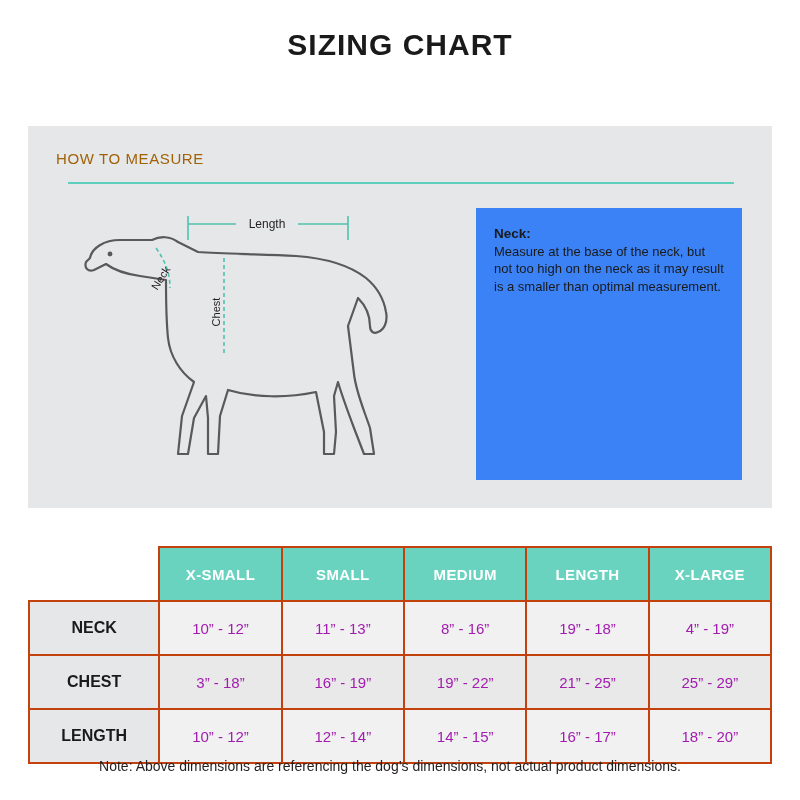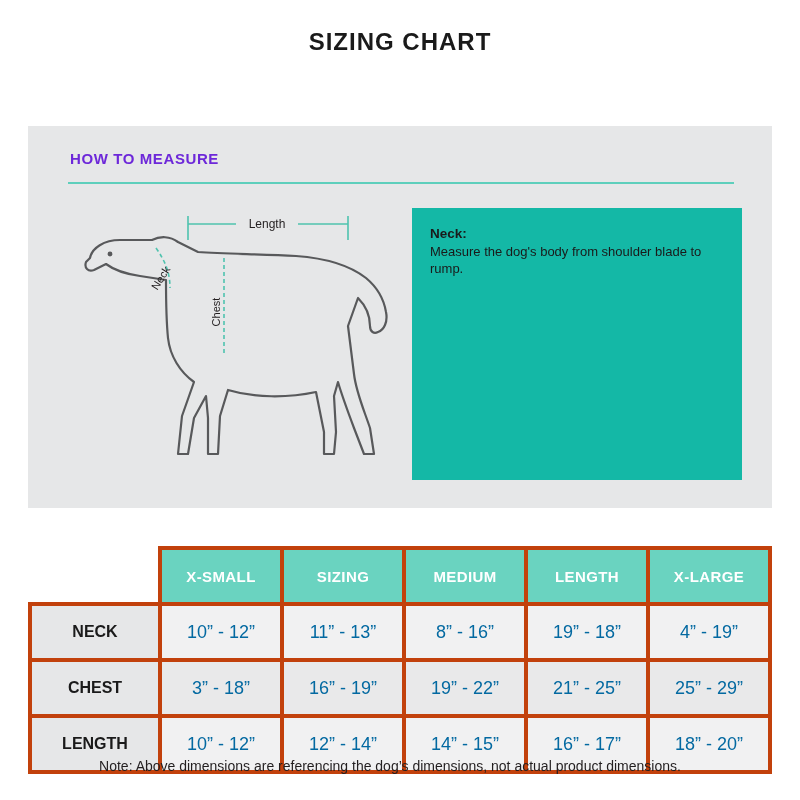--- a/index.html
+++ b/index.html
@@ -15,66 +15,66 @@
     overflow: hidden;
   }
   .page {
     position: relative;
     width: 800px;
     height: 800px;
     box-sizing: border-box;
   }
   .main-title {
     text-align: center;
-    font-size: 24px;
+    font-size: 30px;
     font-weight: bold;
     letter-spacing: 1px;
     margin: 28px 0 0 0;
     color: #1a1a1a;
   }
   .measure-panel {
     position: absolute;
     left: 28px;
     top: 98px;
     width: 744px;
     height: 382px;
     background: #e6e7e8;
     box-sizing: border-box;
   }
   .measure-header {
     position: absolute;
-    left: 42px;
+    left: 28px;
     top: 24px;
     font-size: 15px;
-    font-weight: bold;
+    font-weight: normal;
     letter-spacing: 0.6px;
-    color: #6d28d9;
+    color: #a16207;
   }
   .measure-rule {
     position: absolute;
     left: 40px;
     top: 56px;
     width: 666px;
     height: 2px;
     background: #5ecfbc;
   }
   .dog-area {
     position: absolute;
     left: 20px;
     top: 70px;
     width: 380px;
     height: 300px;
   }
   .info-box {
     position: absolute;
     right: 30px;
     top: 82px;
-    width: 330px;
+    width: 266px;
     height: 272px;
-    background: #14b8a6;
+    background: #3b82f6;
     box-sizing: border-box;
     padding: 18px 16px 0 18px;
     color: #1a1a1a;
   }
   .info-box h4 {
     margin: 0 0 2px 0;
     font-size: 13.5px;
     font-weight: bold;
   }
   .info-box p {
@@ -87,21 +87,21 @@
   
   .size-table {
     position: absolute;
     left: 28px;
     top: 518px;
     width: 744px;
     border-collapse: collapse;
     table-layout: fixed;
   }
   .size-table td, .size-table th {
-    border: 4px solid #c2410c;
+    border: 2px solid #c2410c;
     text-align: center;
     font-size: 15px;
     height: 52px;
     padding: 0;
   }
   .size-table thead th {
     background: #6ad3c0;
     color: #ffffff;
     font-weight: bold;
     font-size: 15px;
@@ -112,22 +112,22 @@
     border: none;
   }
   .size-table tbody td.rowhead {
     background: #e6e7e8;
     font-weight: bold;
     font-size: 16px;
     color: #1a1a1a;
   }
   .size-table tbody td.cell {
     background: #f1f1f2;
-    color: #0369a1;
-    font-size: 18px;
+    color: #a21caf;
+    font-size: 15px;
   }
   .size-table tbody tr:nth-child(even) td.cell {
     background: #e9e9ea;
   }
   .note {
     position: absolute;
     left: 0;
     top: 730px;
     width: 780px;
     text-align: center;
@@ -215,38 +215,38 @@
 
         <path d="M140 28 L300 28" fill="none" stroke="#4fc3ae" stroke-width="1.6"></path>
         <path d="M140 20 L140 44 M300 20 L300 44" fill="none" stroke="#4fc3ae" stroke-width="1.6"></path>
         <rect x="188" y="18" width="62" height="18" fill="#e6e7e8"></rect>
         <text class="label-length" x="219" y="32" text-anchor="middle">Length</text>
       </svg>
     </div>
 
     <div class="info-box">
       <h4>Neck:</h4>
-      <p>Measure the dog's body from shoulder blade to rump.</p>
+      <p>Measure at the base of the neck, but not too high on the neck as it may result is a smaller than optimal measurement.</p>
     </div>
   </div>
 
   <table class="size-table">
     <colgroup>
       <col style="width:130px">
       <col style="width:122px">
       <col style="width:122px">
       <col style="width:122px">
       <col style="width:122px">
       <col style="width:122px">
     </colgroup>
     <thead>
       <tr>
         <th class="corner"></th>
         <th>X-SMALL</th>
-        <th>SIZING</th>
+        <th>SMALL</th>
         <th>MEDIUM</th>
         <th>LENGTH</th>
         <th>X-LARGE</th>
       </tr>
     </thead>
     <tbody>
       <tr>
         <td class="rowhead">NECK</td>
         <td class="cell">10” - 12”</td>
         <td class="cell">11” - 13”</td>

